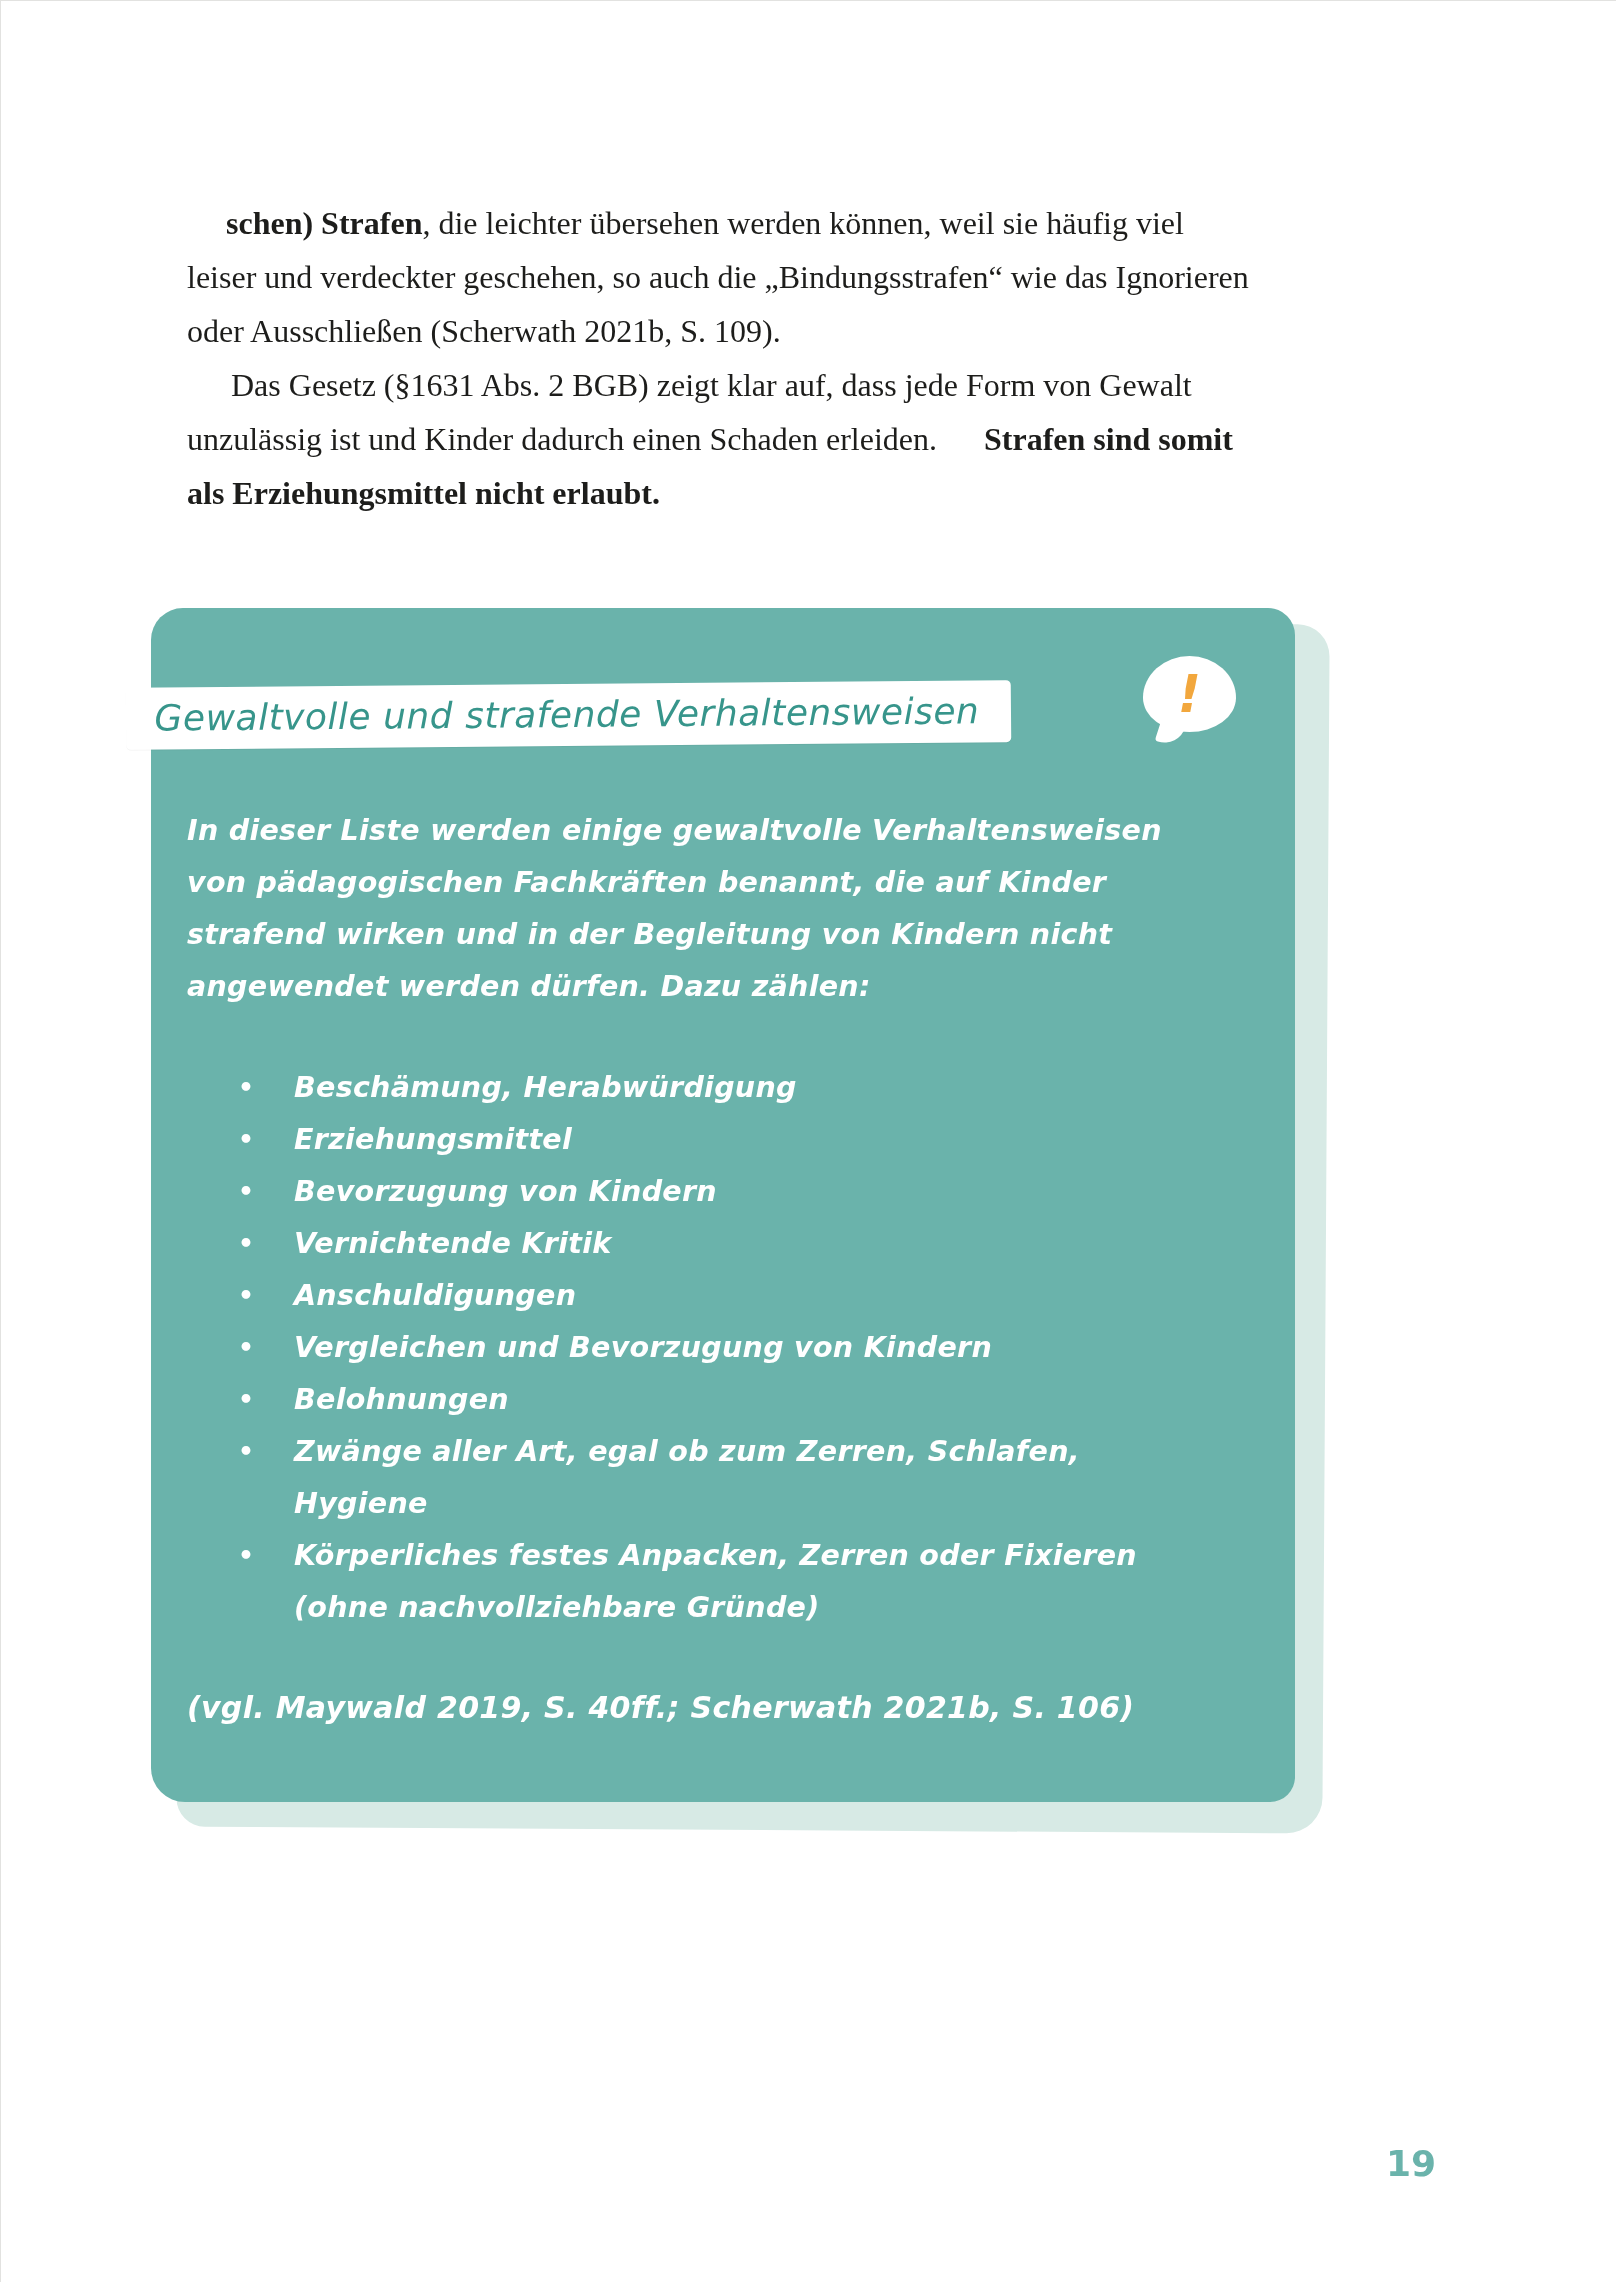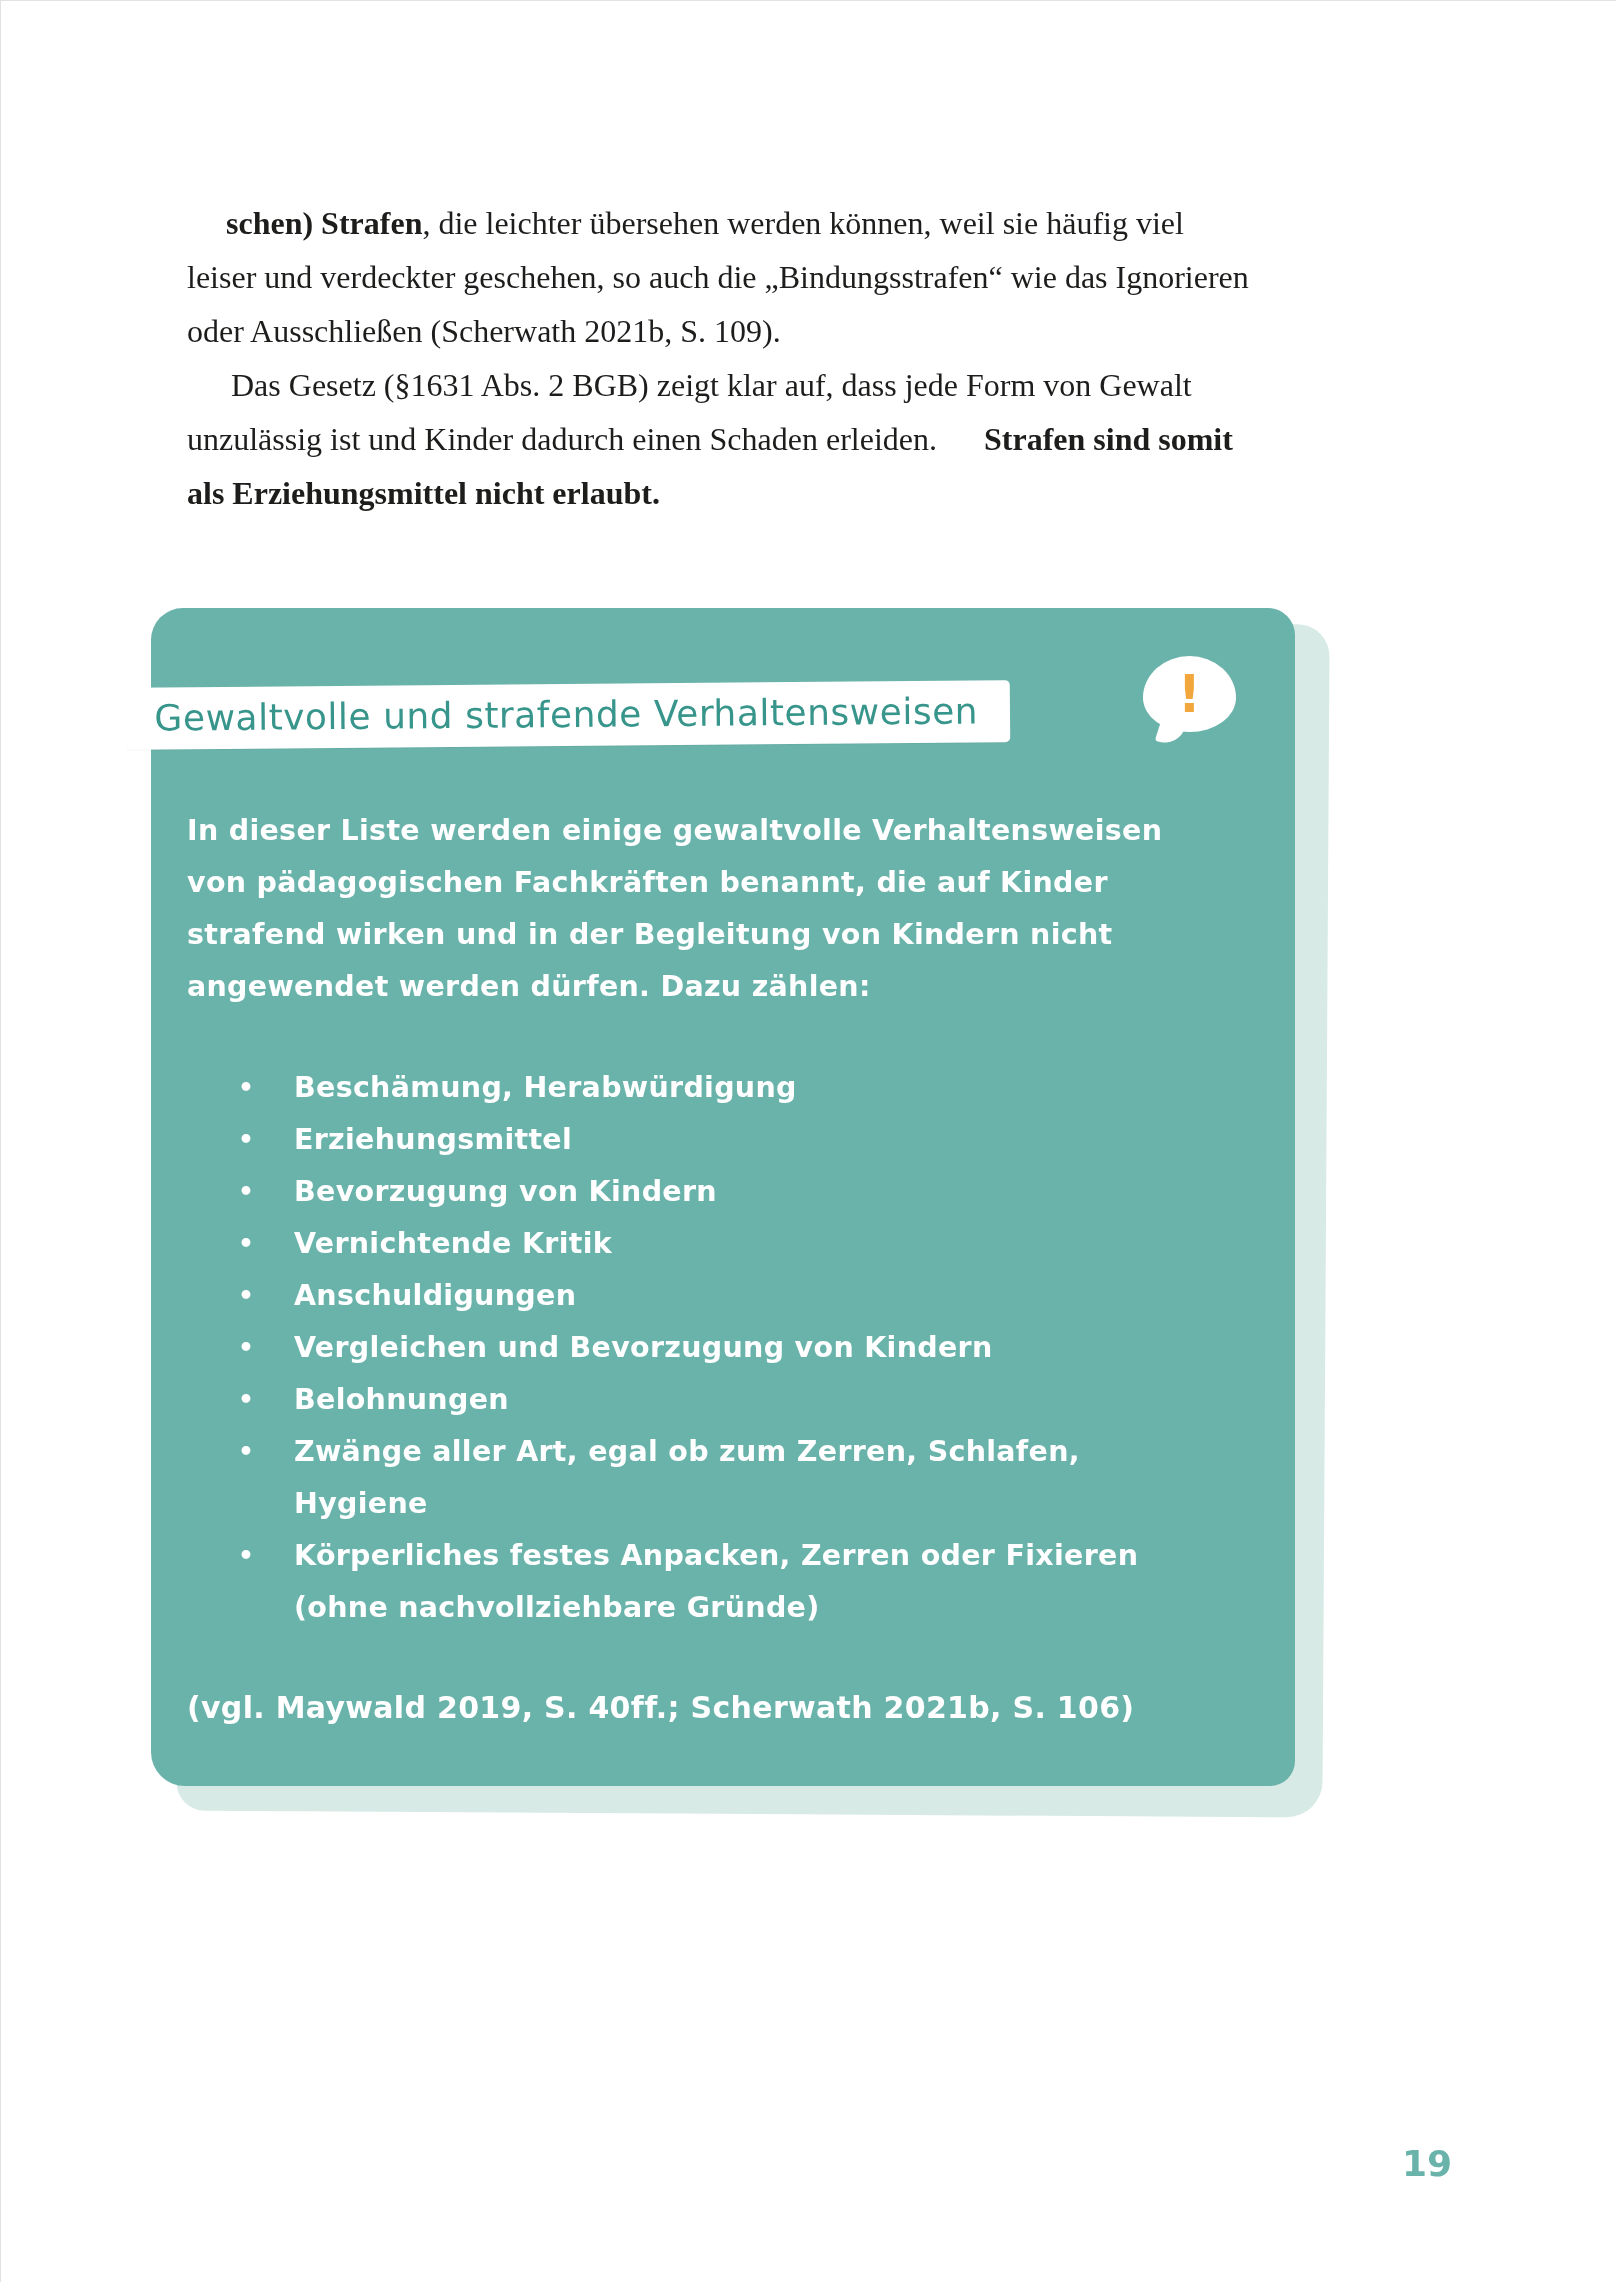--- a/index.html
+++ b/index.html
@@ -48,23 +48,24 @@
     position:absolute;
     top:13.3px; left:28.5px; right:-30px; bottom:-28.5px;
     background:var(--teal-light);
     border-radius:38px 32px 36px 28.5px;
     transform:rotate(.35deg);
   }
   .infobox{
     position:relative;
     background:var(--teal);
     border-radius:32px 27px 25px 34px;
-    padding:76px 67px 52px 36px;
+    padding:76px 67px 68px 36px;
     font-family:"DejaVu Sans", sans-serif;
     color:#ffffff;
+    font-style:italic;
   }
   .title-band{
     display:inline-block;
     position:relative;
     margin-left:-61px;
     background:#ffffff;
     border-radius:4.8px;
     padding:9.5px 32px 11.4px 28.5px;
     transform:rotate(-0.5deg);
     box-shadow:0 1px 0 rgba(0,0,0,.04);
@@ -141,21 +142,21 @@
   .citation{
     margin:48px 0 0 0;
     font-size:30px;
     font-weight:600;
     line-height:52px;
     letter-spacing:0.3px;
   }
   .page-number{
     position:absolute;
     top:2142px;
-    right:164px;
+    right:180px;
     font-family:"DejaVu Sans", sans-serif;
     font-size:36px;
     font-weight:bold;
     color:var(--teal);
   }
 </style>
 </head>
 <body>
 
 <div class="page">

